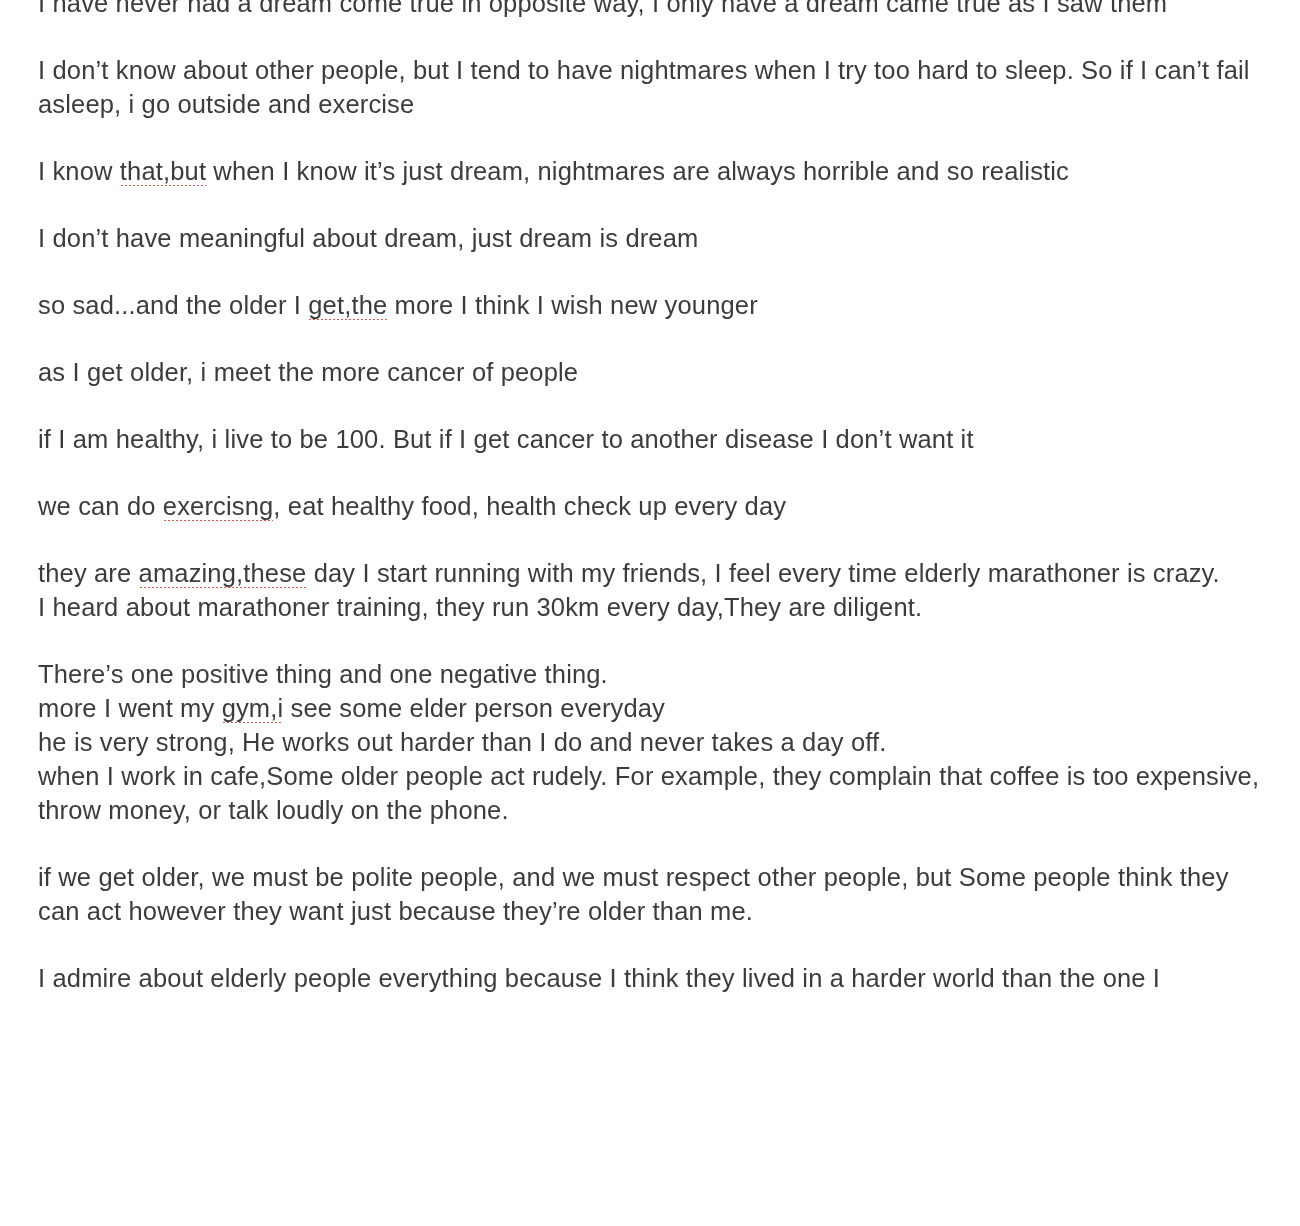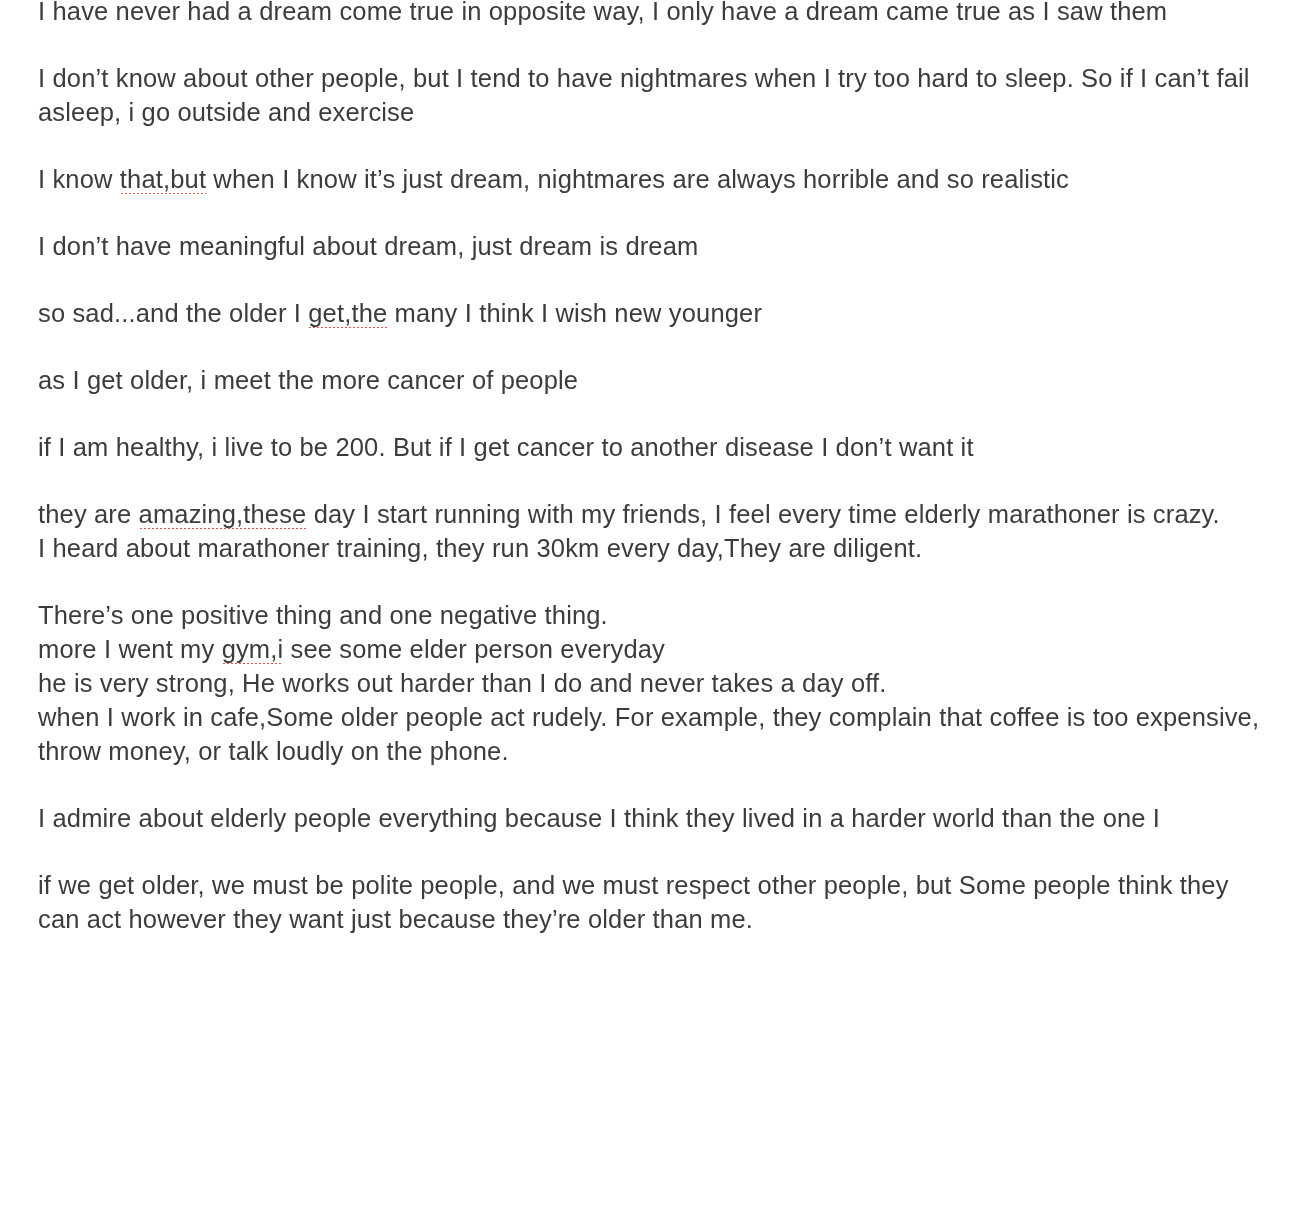--- a/index.html
+++ b/index.html
@@ -13,21 +13,21 @@
     overflow: hidden;
     font-family: "Liberation Sans", sans-serif;
     color: #3c3c3c;
   }
   .page {
     position: relative;
     width: 1300px;
     height: 1226px;
     background: #ffffff;
     box-sizing: border-box;
-    padding: 8px 40px 0 38px;
+    padding: 0 40px 0 38px;
     overflow: hidden;
   }
   .doc-body {
     position: relative;
     top: -14px;
   }
   .para {
     font-size: 25.5px;
     line-height: 34px;
     letter-spacing: 0.15px;
@@ -53,25 +53,26 @@
 </style>
 </head>
 <body>
 
 <div class="page">
   <div class="doc-body" id="doc-body">
       <div class="para clipped-top" id="p-dream-opposite"><span>I have never had a dream come true in opposite way, I only have a dream came true as I saw them</span></div>
       <div class="para" id="p-nightmares-sleep"><span>I don’t know about other people, but I tend to have nightmares when I try too hard to sleep. So if I can’t fail asleep, i go outside and exercise</span></div>
       <div class="para" id="p-know-that-but"><span>I know </span><span class="sp">that,but</span><span> when I know it’s just dream, nightmares are always horrible and so realistic</span></div>
       <div class="para" id="p-meaningful-dream"><span>I don’t have meaningful about dream, just dream is dream</span></div>
-      <div class="para" id="p-so-sad-older"><span>so sad...and the older I </span><span class="sp">get,the</span><span> many I think I wish new younger</span></div>
+      <div class="para" id="p-so-sad-older"><span>so sad...and the older I </span><span class="sp">get,the</span><span> more I think I wish new younger</span></div>
       <div class="para" id="p-meet-kinds-people"><span>as I get older, i meet the more cancer of people</span></div>
-      <div class="para" id="p-healthy-100"><span>if I am healthy, i live to be 200. But if I get cancer to another disease I don’t want it</span></div>
+      <div class="para" id="p-healthy-100"><span>if I am healthy, i live to be 100. But if I get cancer to another disease I don’t want it</span></div>
+      <div class="para" id="p-exercising-food"><span>we can do </span><span class="sp">exercisng</span><span>, eat healthy food, health check up every day</span></div>
       <div class="para" id="p-marathoner"><span>they are </span><span class="sp">amazing,these</span><span> day I start running with my friends, I feel every time elderly marathoner is crazy.
 I heard about marathoner training, they run 30km every day,They are diligent.</span></div>
       <div class="para" id="p-positive-negative"><span>There’s one positive thing and one negative thing.
 more I went my </span><span class="sp">gym,i</span><span> see some elder person everyday
 he is very strong, He works out harder than I do and never takes a day off.
 when I work in cafe,Some older people act rudely. For example, they complain that coffee is too expensive, throw money, or talk loudly on the phone.</span></div>
+      <div class="para" id="p-polite-respect"><span>if we get older, we must be polite people, and we must respect other people, but Some people think they can act however they want just because they’re older than me.</span></div>
       <div class="para" id="p-admire-elderly"><span>I admire about elderly people everything because I think they lived in a harder world than the one I</span></div>
-      <div class="para" id="p-polite-respect"><span>if we get older, we must be polite people, and we must respect other people, but Some people think they can act however they want just because they’re older than me.</span></div>
     </div>
 </div>
 
 </body></html>

